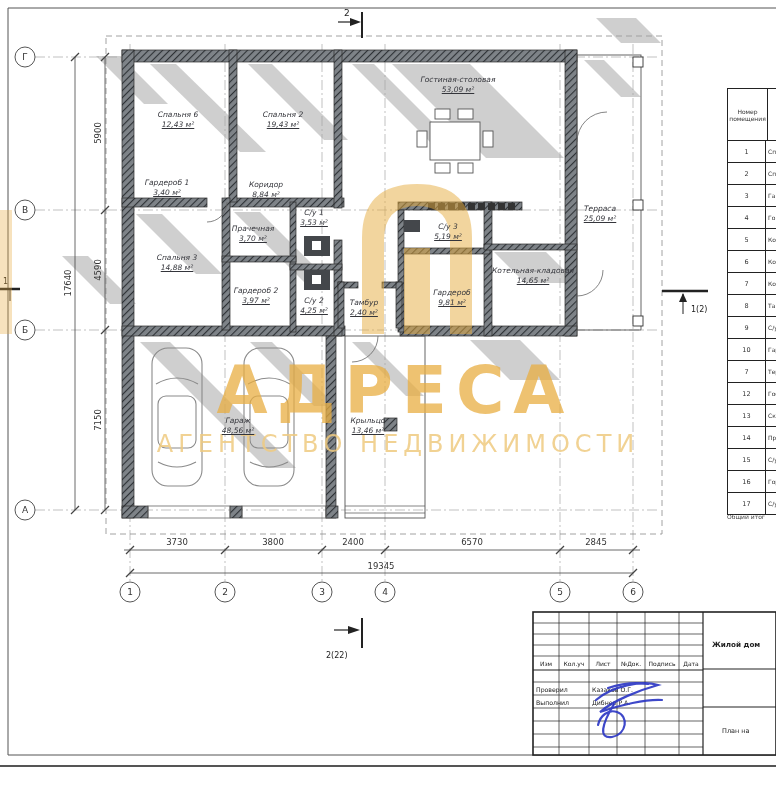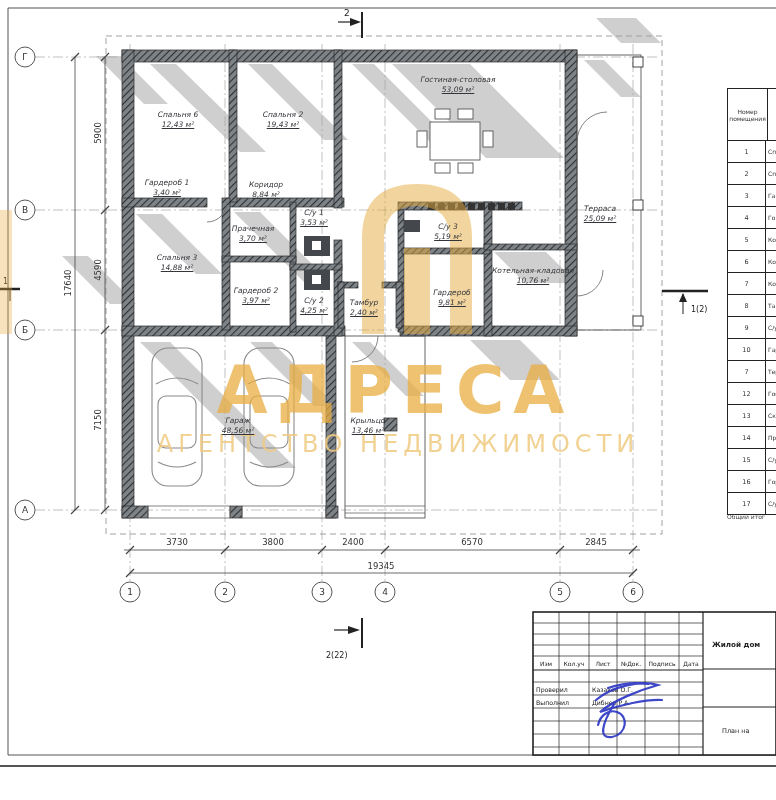--- a/index.html
+++ b/index.html
@@ -366,21 +366,21 @@
 <div class="room-label" style="left:364px;top:298px">
   <div>Тамбур</div>
   <div class="area">2,40 м²</div>
 </div>
 <div class="room-label" style="left:452px;top:288px">
   <div>Гардероб</div>
   <div class="area">9,81 м²</div>
 </div>
 <div class="room-label" style="left:533px;top:266px">
   <div>Котельная-кладовая</div>
-  <div class="area">10,76 м²</div>
+  <div class="area">14,65 м²</div>
 </div>
 <div class="room-label" style="left:600px;top:204px">
   <div>Терраса</div>
   <div class="area">25,09 м²</div>
 </div>
 <div class="room-label" style="left:238px;top:416px">
   <div>Гараж</div>
   <div class="area">48,56 м²</div>
 </div>
 <div class="room-label" style="left:368px;top:416px">

